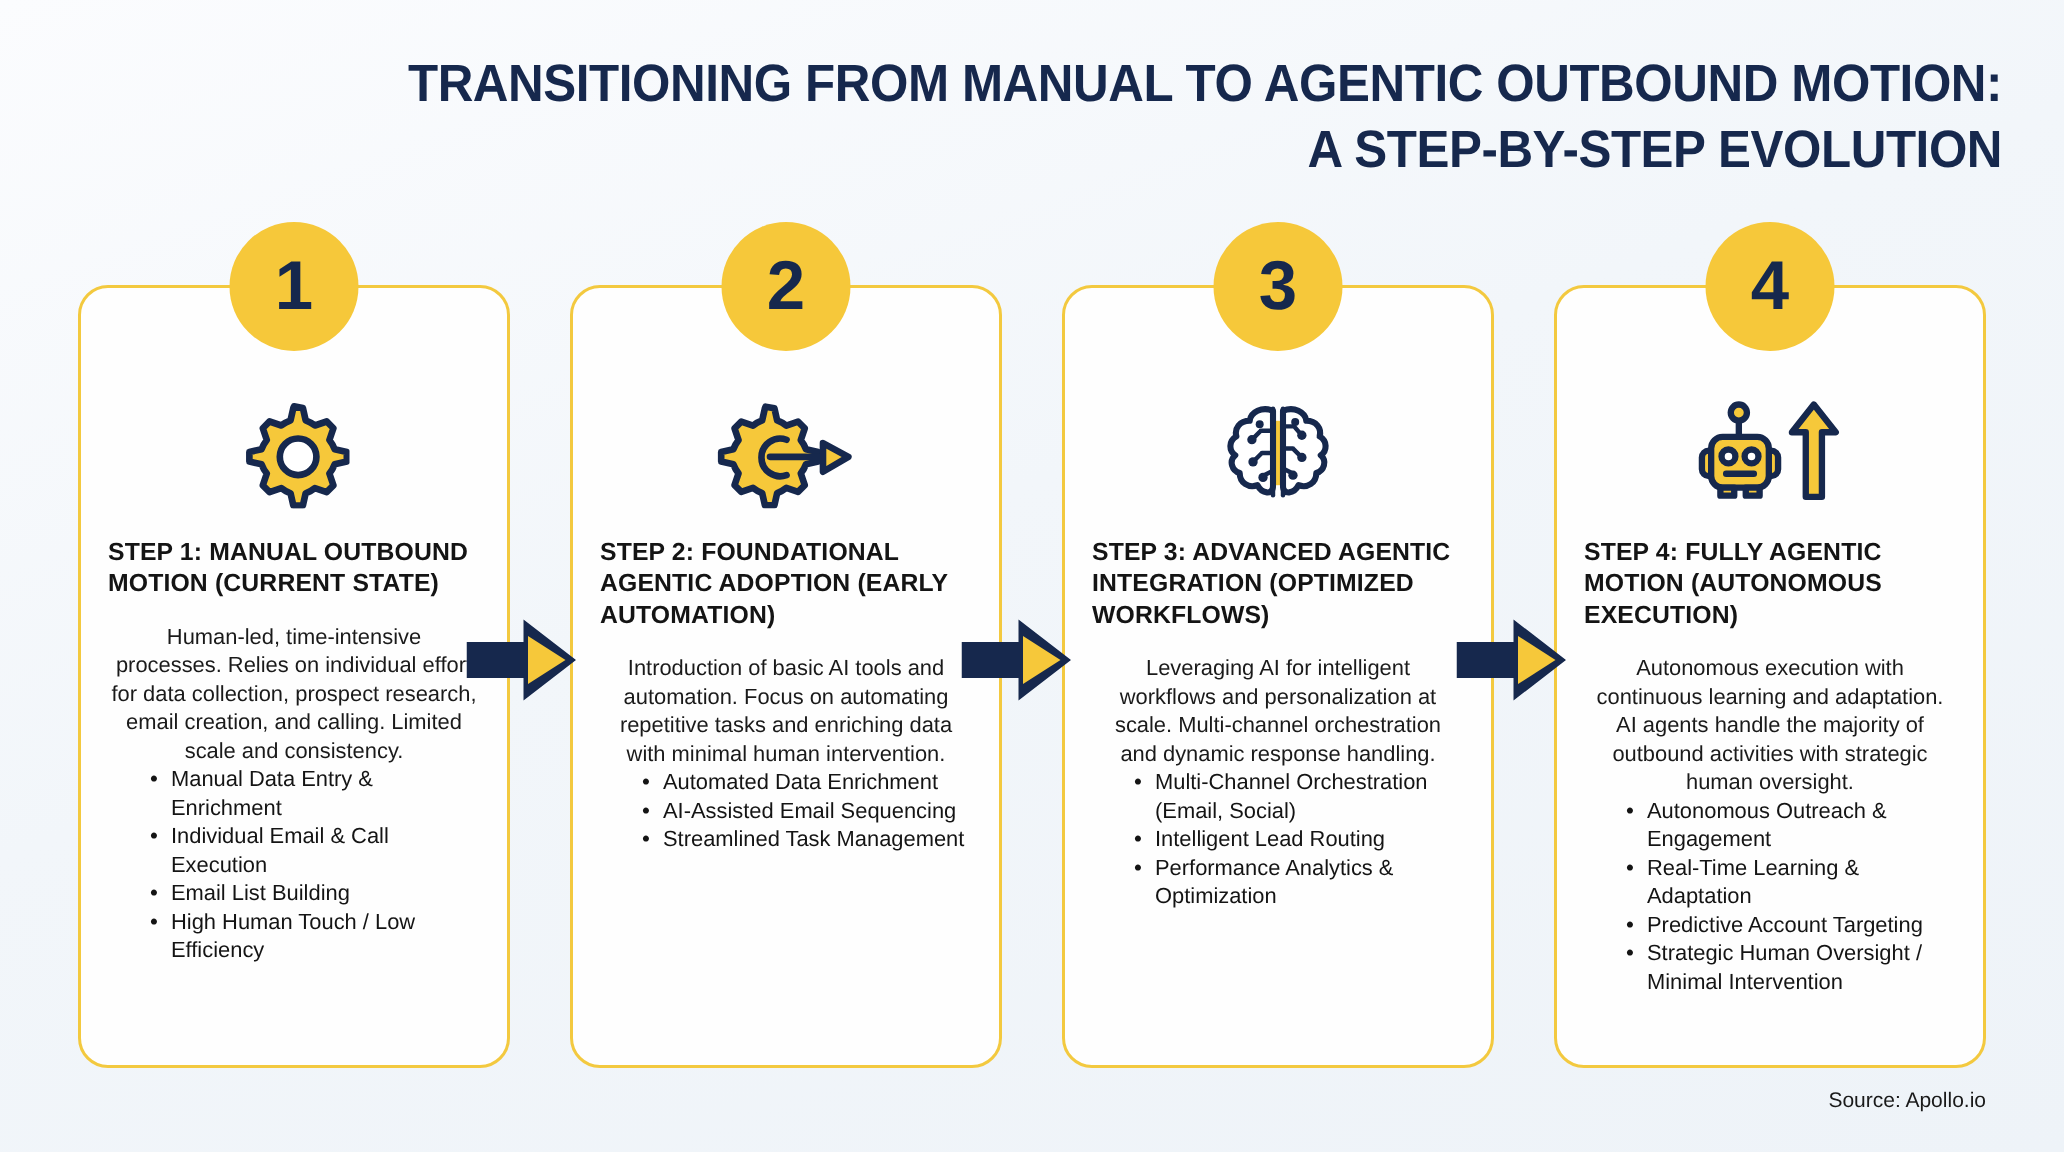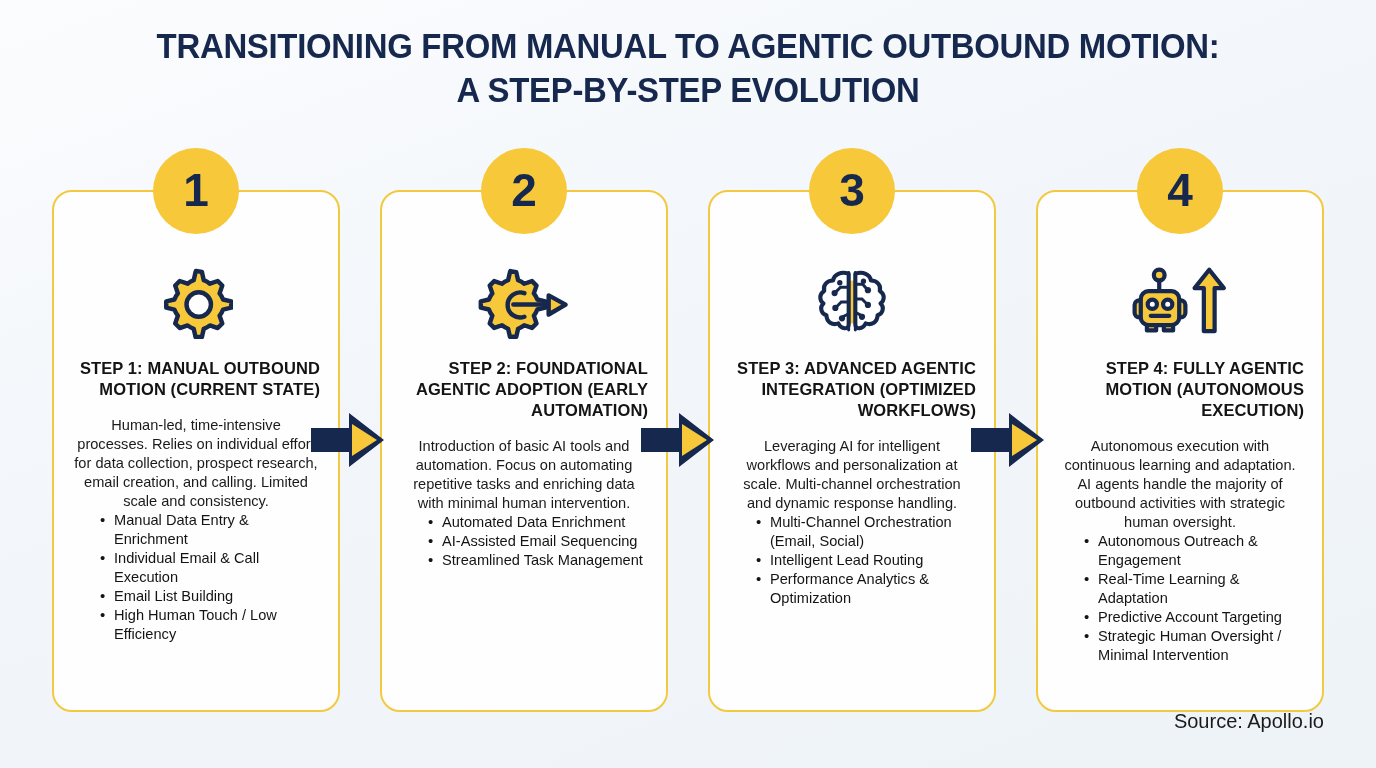--- a/index.html
+++ b/index.html
@@ -14,22 +14,22 @@
     position:relative;
   }
   .canvas {
     position:absolute; inset:0;
     background:linear-gradient(160deg,#fbfcfe 0%,#f2f6fa 45%,#eef3f8 100%);
   }
 
   
   .title-block {
     position:absolute;
-    top:24px; left:0; right:0;
-    text-align:center;
+    top:34px; left:0; right:0;
+    text-align:right;
   }
   .title-line {
     color:#16284d;
     font-weight:bold;
     font-size:35px;
     line-height:44px;
     letter-spacing:-0.3px;
     text-transform:uppercase;
     transform:scaleX(0.94);
   }
@@ -88,21 +88,21 @@
     margin-bottom:14px;
   }
   .icon-wrap svg { display:block; }
 
   
   .card-title {
     color:#141414;
     font-weight:bold;
     font-size:16.5px;
     line-height:21px;
-    text-align:right;
+    text-align:left;
     letter-spacing:0.1px;
     padding:0 2px;
   }
   .card-desc {
     color:#1a1a1a;
     font-size:14.6px;
     line-height:19px;
     text-align:center;
     margin-top:16px;
     padding:0 4px;
@@ -138,23 +138,23 @@
   }
   .arrow svg { display:block; }
   .arrow-1 { left:311px; }
   .arrow-2 { left:641px; }
   .arrow-3 { left:971px; }
 
   
   .source {
     position:absolute;
     right:52px;
-    bottom:36px;
+    bottom:24px;
     color:#1a1a1a;
-    font-size:20px;
+    font-size:14px;
     line-height:22px;
   }
 </style>
 </head>
 <body>
 
 <div class="canvas">
 
   <div class="title-block">
     <div class="title-line">TRANSITIONING FROM MANUAL TO AGENTIC OUTBOUND MOTION:</div>

